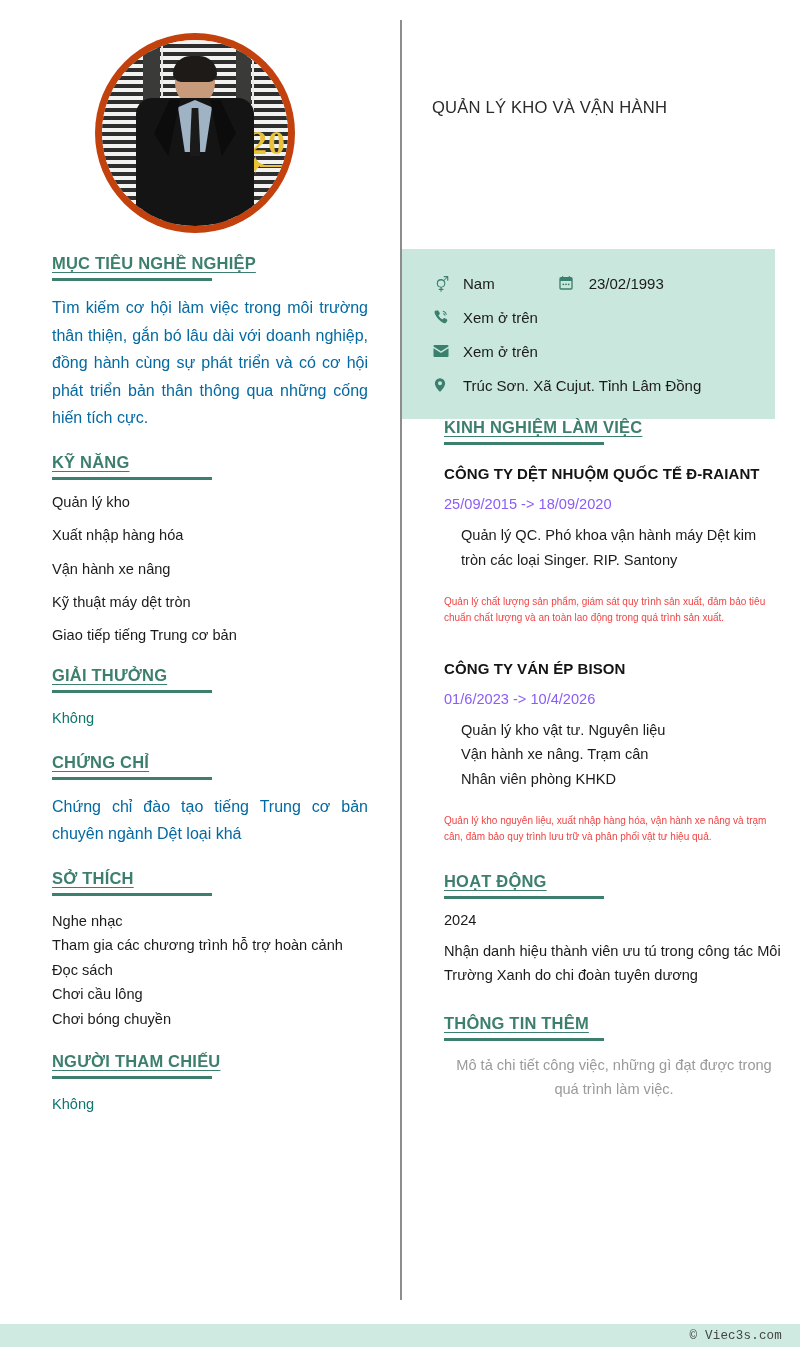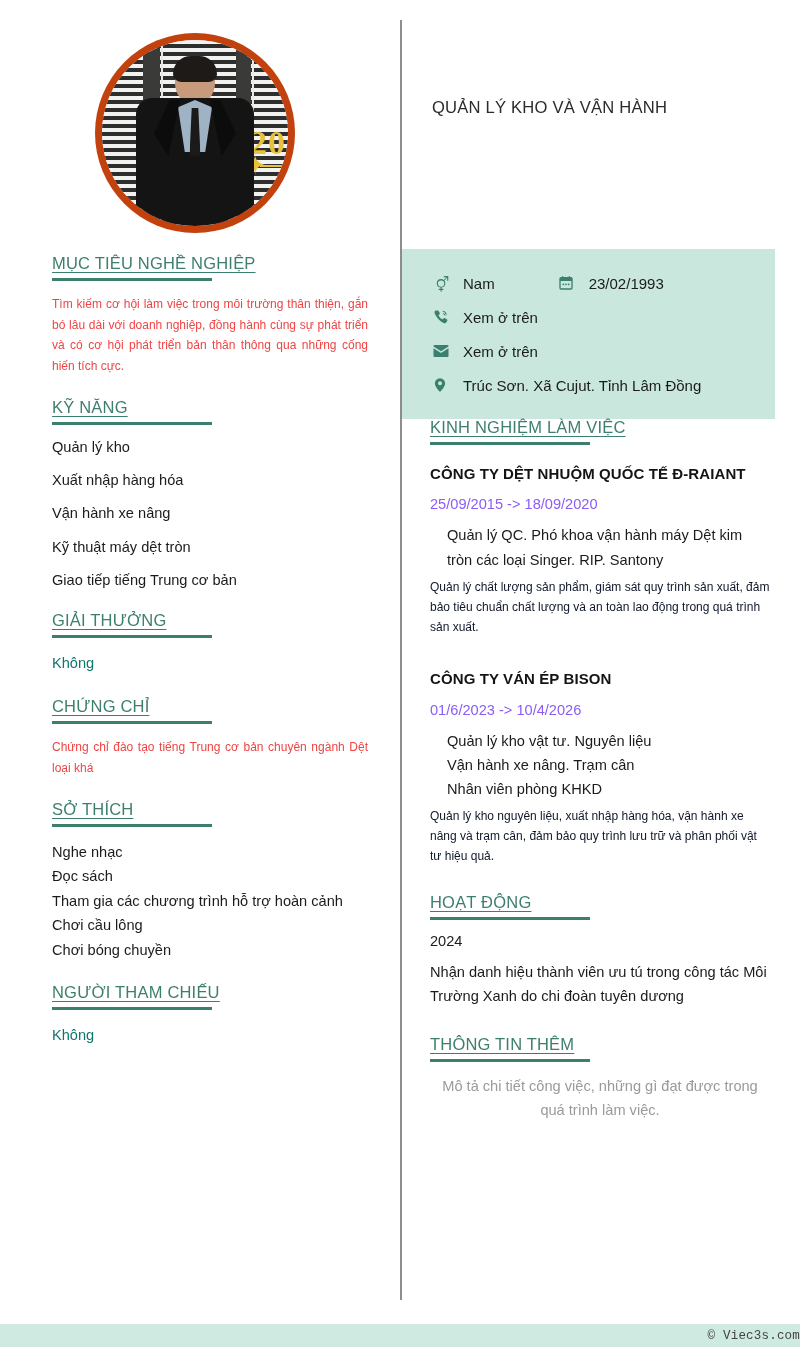--- a/index.html
+++ b/index.html
@@ -164,41 +164,41 @@
     width: 26px; height: 56px;
     background: #0c0c0c;
   }
   .p-lapelL { left: 22px; clip-path: polygon(60% 0, 100% 0, 55% 100%, 0 60%); }
   .p-lapelR { right: 22px; clip-path: polygon(0 0, 40% 0, 100% 60%, 45% 100%); }
 
   
   .sec { margin-top: 21px; }
   .sec-title {
     font-size: 16.5px;
-    font-weight: normal;
+    font-weight: bold;
     color: #3d7f6e;
     letter-spacing: 0.2px;
     text-decoration: underline;
     text-decoration-thickness: 1px;
     text-underline-offset: 3px;
     display: inline-block;
   }
   .sec-rule {
     width: 160px;
     height: 3px;
     background: #3d7f6e;
     margin-top: 5px;
   }
   .sec-body { margin-top: 13px; }
 
   .para {
-    font-size: 12px;
+    font-size: 16px;
     line-height: 1.72;
     text-align: justify;
-    color: #ef4444;
+    color: #0369a1;
   }
   .plain {
     font-size: 14.6px;
     line-height: 1.72;
     color: #0f766e;
   }
   .skill-item {
     font-size: 14.6px;
     line-height: 1.3;
     margin-bottom: 14.5px;
@@ -261,21 +261,21 @@
     color: #1b1b1b;
     margin-left: 9px;
     white-space: nowrap;
   }
   .c-row.dual { display: flex; align-items: center; }
   .c-seg { display: flex; align-items: center; }
   .c-seg.dob { margin-left: 63px; }
 
   .right-body {
     position: absolute;
-    left: 28px;
+    left: 42px;
     top: 418px;
     width: 340px;
   }
 
   .r-sec { margin-bottom: 0; }
   .r-sec + .r-sec { margin-top: 22px; }
 
   .job { margin-top: 17px; }
   .job + .job { margin-top: 30px; }
   .job-company {
@@ -291,24 +291,24 @@
     color: #8b5cf6;
   }
   .job-role {
     margin-top: 11px;
     font-size: 14.6px;
     line-height: 1.66;
     color: #1b1b1b;
     margin-left: 17px;
   }
   .job-desc {
-    margin-top: 6px;
-    font-size: 12px;
+    margin-top: 22px;
+    font-size: 10px;
     line-height: 1.66;
-    color: #0f172a;
+    color: #ef4444;
   }
   .act-year {
     margin-top: 13px;
     font-size: 14.6px;
     color: #1b1b1b;
   }
   .act-desc {
     margin-top: 11px;
     font-size: 14.6px;
     line-height: 1.66;
@@ -326,21 +326,21 @@
   .footer {
     position: absolute;
     left: 0;
     bottom: 0;
     width: 800px;
     height: 23px;
     background: #cfeae1;
     display: flex;
     align-items: center;
     justify-content: flex-end;
-    padding-right: 0;
+    padding-right: 18px;
   }
   .footer-txt {
     font-family: "Liberation Mono", monospace;
     font-size: 12.5px;
     color: #444444;
     letter-spacing: 0.2px;
   }
 </style>
 </head>
 <body>
@@ -404,22 +404,22 @@
       <div class="sec-body">
         <div class="para">Chứng chỉ đào tạo tiếng Trung cơ bản chuyên ngành Dệt loại khá</div>
       </div>
     </div>
 
     <div class="sec">
       <div class="sec-title">SỞ THÍCH</div>
       <div class="sec-rule"></div>
       <div class="sec-body hobby-list">
         <div>Nghe nhạc</div>
+        <div>Tham gia các chương trình hỗ trợ hoàn cảnh</div>
         <div>Đọc sách</div>
-        <div>Tham gia các chương trình hỗ trợ hoàn cảnh</div>
         <div>Chơi cầu lông</div>
         <div>Chơi bóng chuyền</div>
       </div>
     </div>
 
     <div class="sec">
       <div class="sec-title">NGƯỜI THAM CHIẾU</div>
       <div class="sec-rule"></div>
       <div class="sec-body">
         <div class="plain">Không</div>

